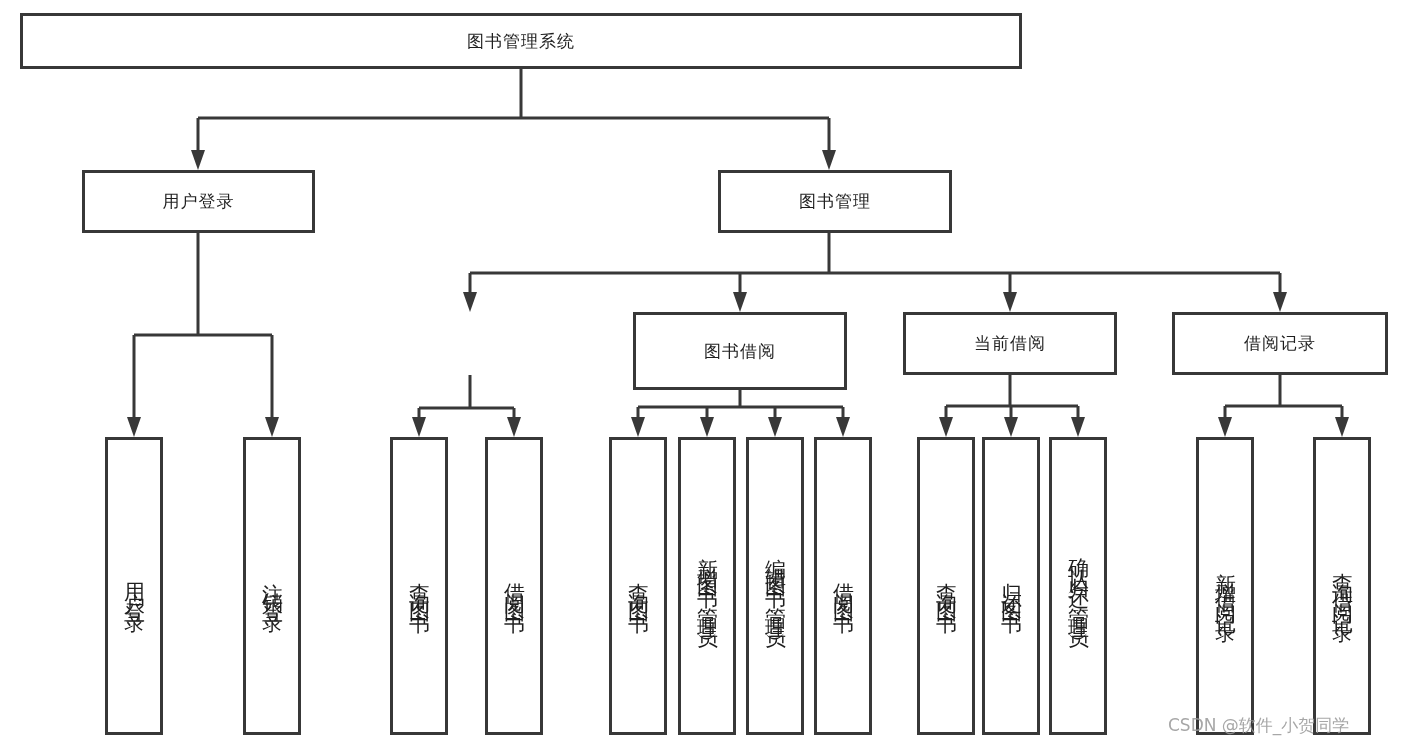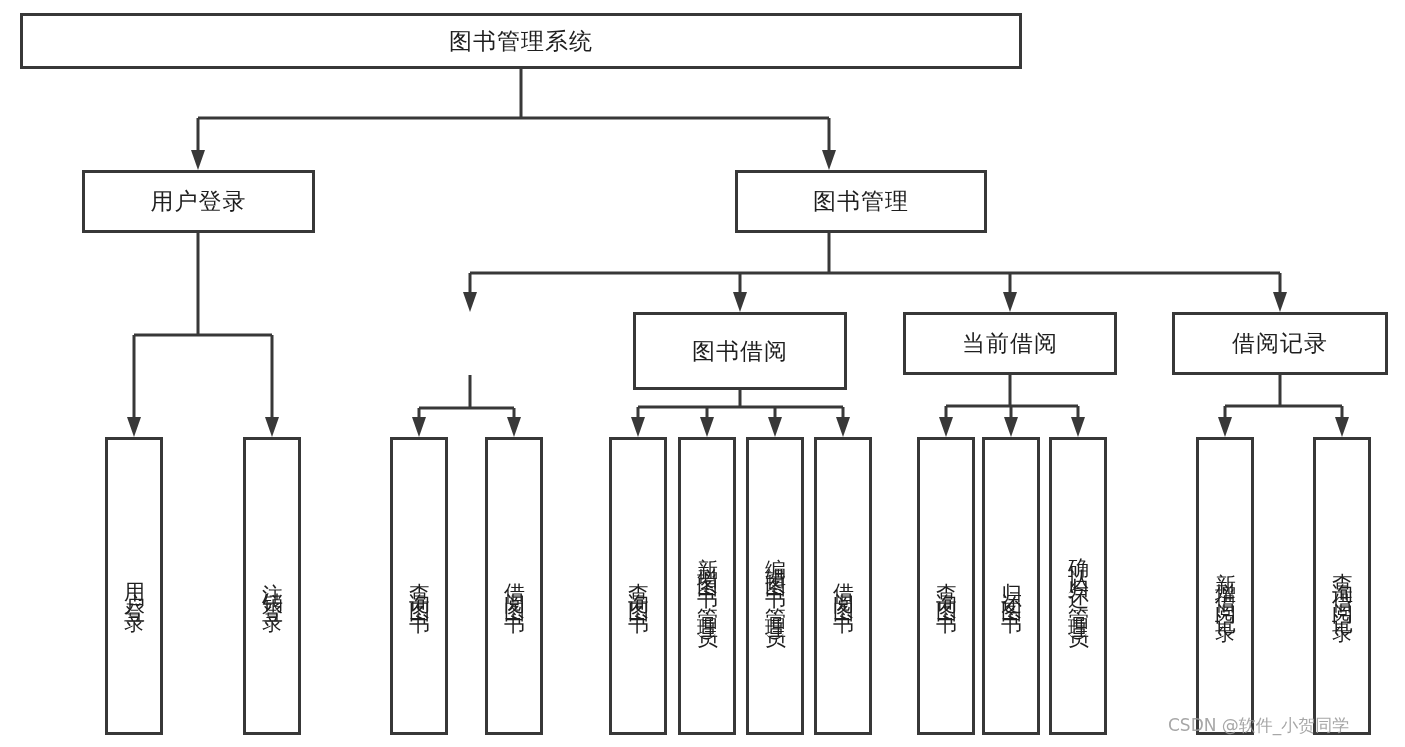--- a/index.html
+++ b/index.html
@@ -9,21 +9,21 @@
   }
   .wires { position:absolute; left:0; top:0; color:var(--line,#383838); }
   .wires path { stroke:currentColor; stroke-width:3; fill:none; }
   .wires polygon { fill:currentColor; stroke:none; }
   .box {
     position:absolute; box-sizing:border-box;
     border:3px solid var(--line,#383838); background:#fff;
     display:flex; align-items:center; justify-content:center;
   }
   .h-label {
-    font-size:23px; color:var(--text,#1e1e1e); letter-spacing:1px; white-space:nowrap;
+    font-size:17px; color:var(--text,#1e1e1e); letter-spacing:1px; white-space:nowrap;
   }
   .v-box { top:437px; width:58px; height:298px; }
   .v-label {
     writing-mode:vertical-rl; text-orientation:mixed;
     font-size:21px; line-height:1; letter-spacing:10px;
     color:var(--text,#1e1e1e);
   }
   .watermark {
     position:absolute; left:1168px; top:714px; z-index:5;
     font-size:17px; color:var(--watermark,#9b9b9b);
@@ -71,21 +71,21 @@
     <polygon points="1335,417 1349,417 1342,437"></polygon>
   </svg>
 
   <div class="box" style="left:20px; top:13px; width:1002px; height:56px">
     <span class="h-label">图书管理系统</span>
   </div>
 
   <div class="box" style="left:82px; top:170px; width:233px; height:63px">
     <span class="h-label">用户登录</span>
   </div>
-  <div class="box" style="left:735px; top:170px; width:252px; height:63px">
+  <div class="box" style="left:718px; top:170px; width:234px; height:63px">
     <span class="h-label">图书管理</span>
   </div>
 
   <div class="box" style="left:633px; top:312px; width:214px; height:78px">
     <span class="h-label">图书借阅</span>
   </div>
   <div class="box" style="left:1172px; top:312px; width:216px; height:63px">
     <span class="h-label">借阅记录</span>
   </div>
   <div class="box" style="left:903px; top:312px; width:214px; height:63px">

